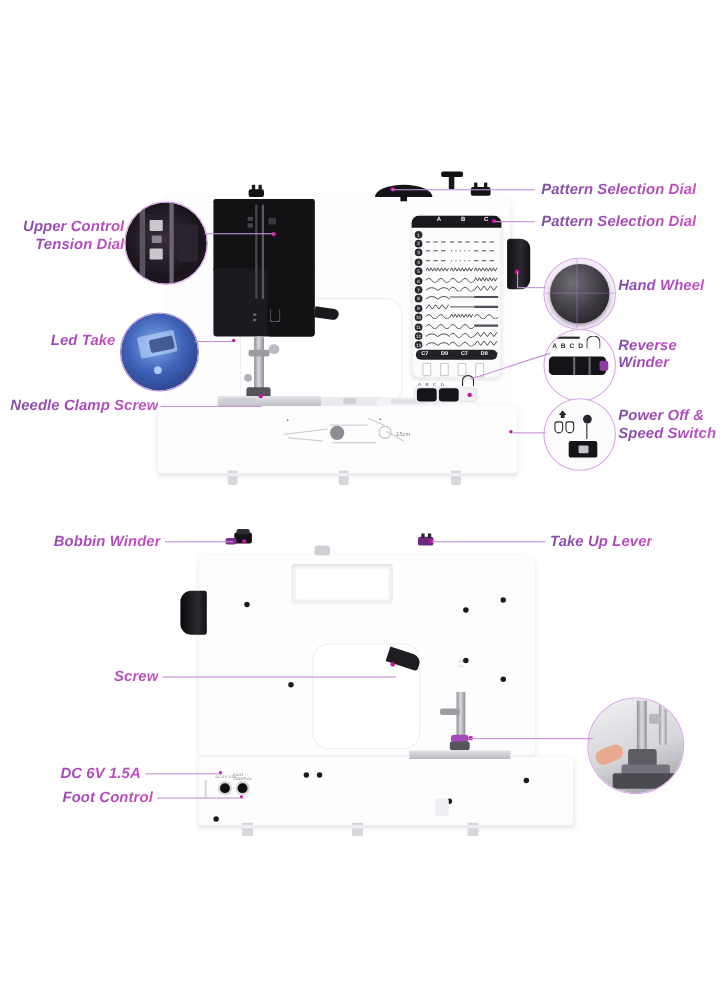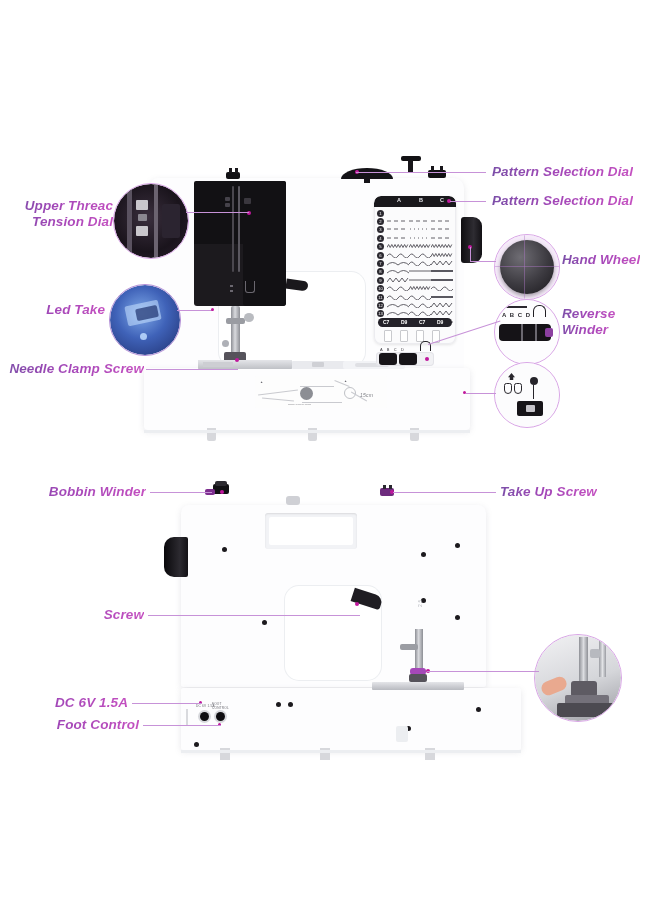--- a/index.html
+++ b/index.html
@@ -501,41 +501,43 @@
   <div class="leader" style="left:466px;top:393px;width:30px;"></div>
   <div class="dot sm" style="left:463px;top:391px;"></div>
 
   <div class="leader" style="left:150px;top:492px;width:62px;"></div>
   <div class="leader" style="left:393px;top:492px;width:103px;"></div>
   <div class="leader" style="left:148px;top:615px;width:212px;"></div>
   <div class="leader" style="left:132px;top:703px;width:70px;"></div>
   <div class="leader" style="left:143px;top:725px;width:78px;"></div>
   <div class="leader" style="left:427px;top:671px;width:112px;"></div>
 
-  <div class="label r" style="left:8px;top:198px;width:105px;">Upper Threac
+  <div class="label r" style="left:8px;top:198px;width:105px;">Upper Control
 Tension Dial</div>
 
   <div class="label r" style="left:8px;top:302px;width:97px;">Led Take</div>
 
   <div class="label r" style="left:0px;top:361px;width:144px;">Needle Clamp Screw</div>
 
   <div class="label" style="left:492px;top:164px;">Pattern Selection Dial</div>
 
   <div class="label" style="left:492px;top:193px;">Pattern Selection Dial</div>
 
   <div class="label" style="left:562px;top:252px;">Hand Wheel</div>
 
   <div class="label" style="left:562px;top:306px;">Reverse
 Winder</div>
 
+  <div class="label" style="left:562px;top:370px;">Power Off &amp;
+Speed Switch</div>
 
   <div class="label r" style="left:0px;top:484px;width:146px;">Bobbin Winder</div>
 
   <div class="label r" style="left:0px;top:607px;width:144px;">Screw</div>
 
   <div class="label r" style="left:0px;top:695px;width:128px;">DC 6V 1.5A</div>
 
   <div class="label r" style="left:0px;top:717px;width:139px;">Foot Control</div>
 
-  <div class="label" style="left:500px;top:484px;">Take Up Screw</div>
+  <div class="label" style="left:500px;top:484px;">Take Up Lever</div>
 
 
 </div>
 
 </body></html>

